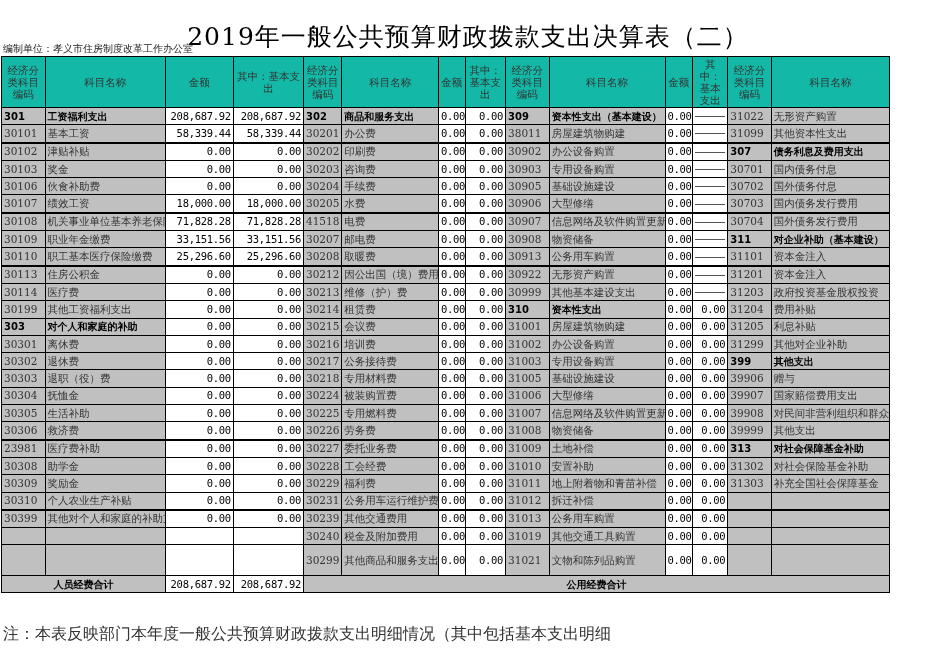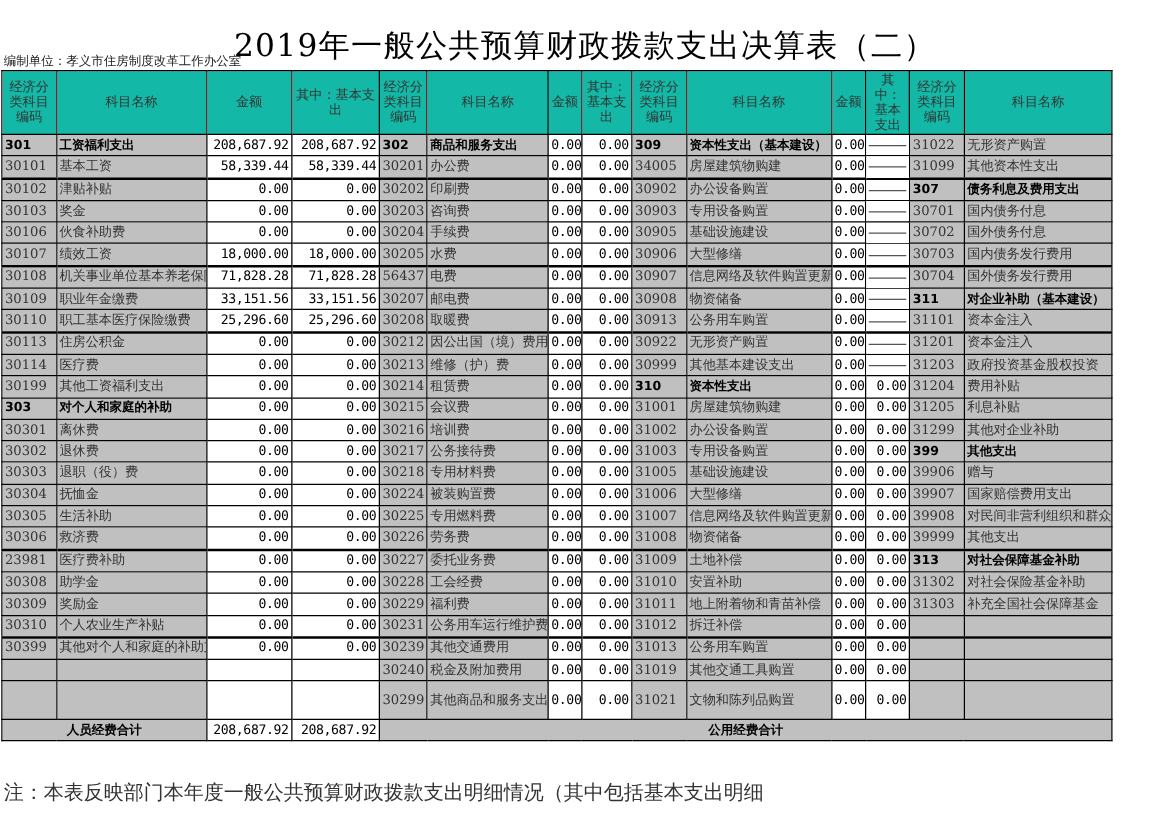--- a/index.html
+++ b/index.html
@@ -84,21 +84,21 @@
       </tr>
       <tr>
         <td class="code">30101</td>
         <td class="name">基本工资</td>
         <td class="amt">58,339.44</td>
         <td class="amt">58,339.44</td>
         <td class="code">30201</td>
         <td class="name">办公费</td>
         <td class="amt">0.00</td>
         <td class="amt">0.00</td>
-        <td class="code">34005</td>
+        <td class="code">38011</td>
         <td class="name">房屋建筑物购建</td>
         <td class="amt">0.00</td>
         <td class="dash"></td>
         <td class="code">31099</td>
         <td class="name">其他资本性支出</td>
       </tr>
       <tr class="thick">
         <td class="code">30102</td>
         <td class="name">津贴补贴</td>
         <td class="amt">0.00</td>
@@ -160,21 +160,21 @@
         <td class="amt">0.00</td>
         <td class="dash"></td>
         <td class="code">30703</td>
         <td class="name">国内债务发行费用</td>
       </tr>
       <tr class="thick">
         <td class="code">30108</td>
         <td class="name">机关事业单位基本养老保险缴费</td>
         <td class="amt">71,828.28</td>
         <td class="amt">71,828.28</td>
-        <td class="code">56437</td>
+        <td class="code">41518</td>
         <td class="name">电费</td>
         <td class="amt">0.00</td>
         <td class="amt">0.00</td>
         <td class="code">30907</td>
         <td class="name">信息网络及软件购置更新</td>
         <td class="amt">0.00</td>
         <td class="dash"></td>
         <td class="code">30704</td>
         <td class="name">国外债务发行费用</td>
       </tr>

